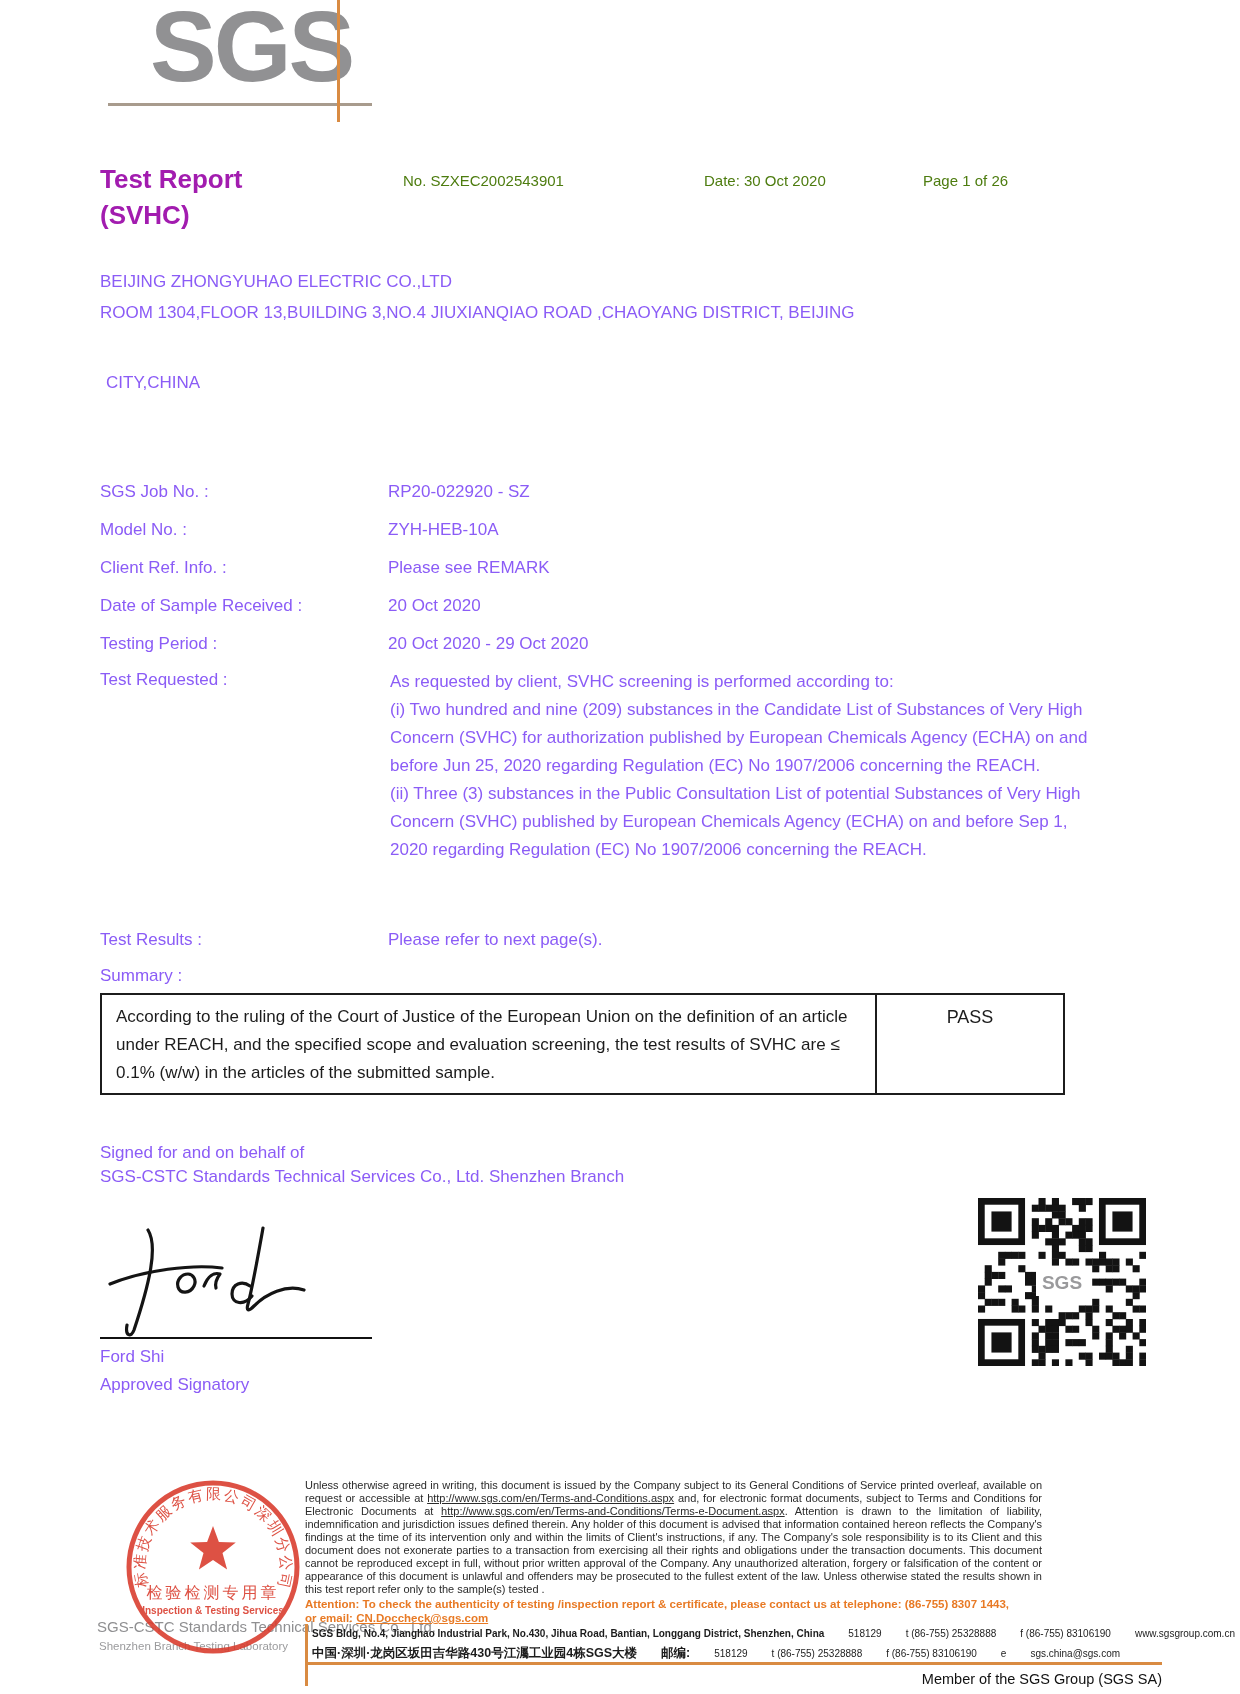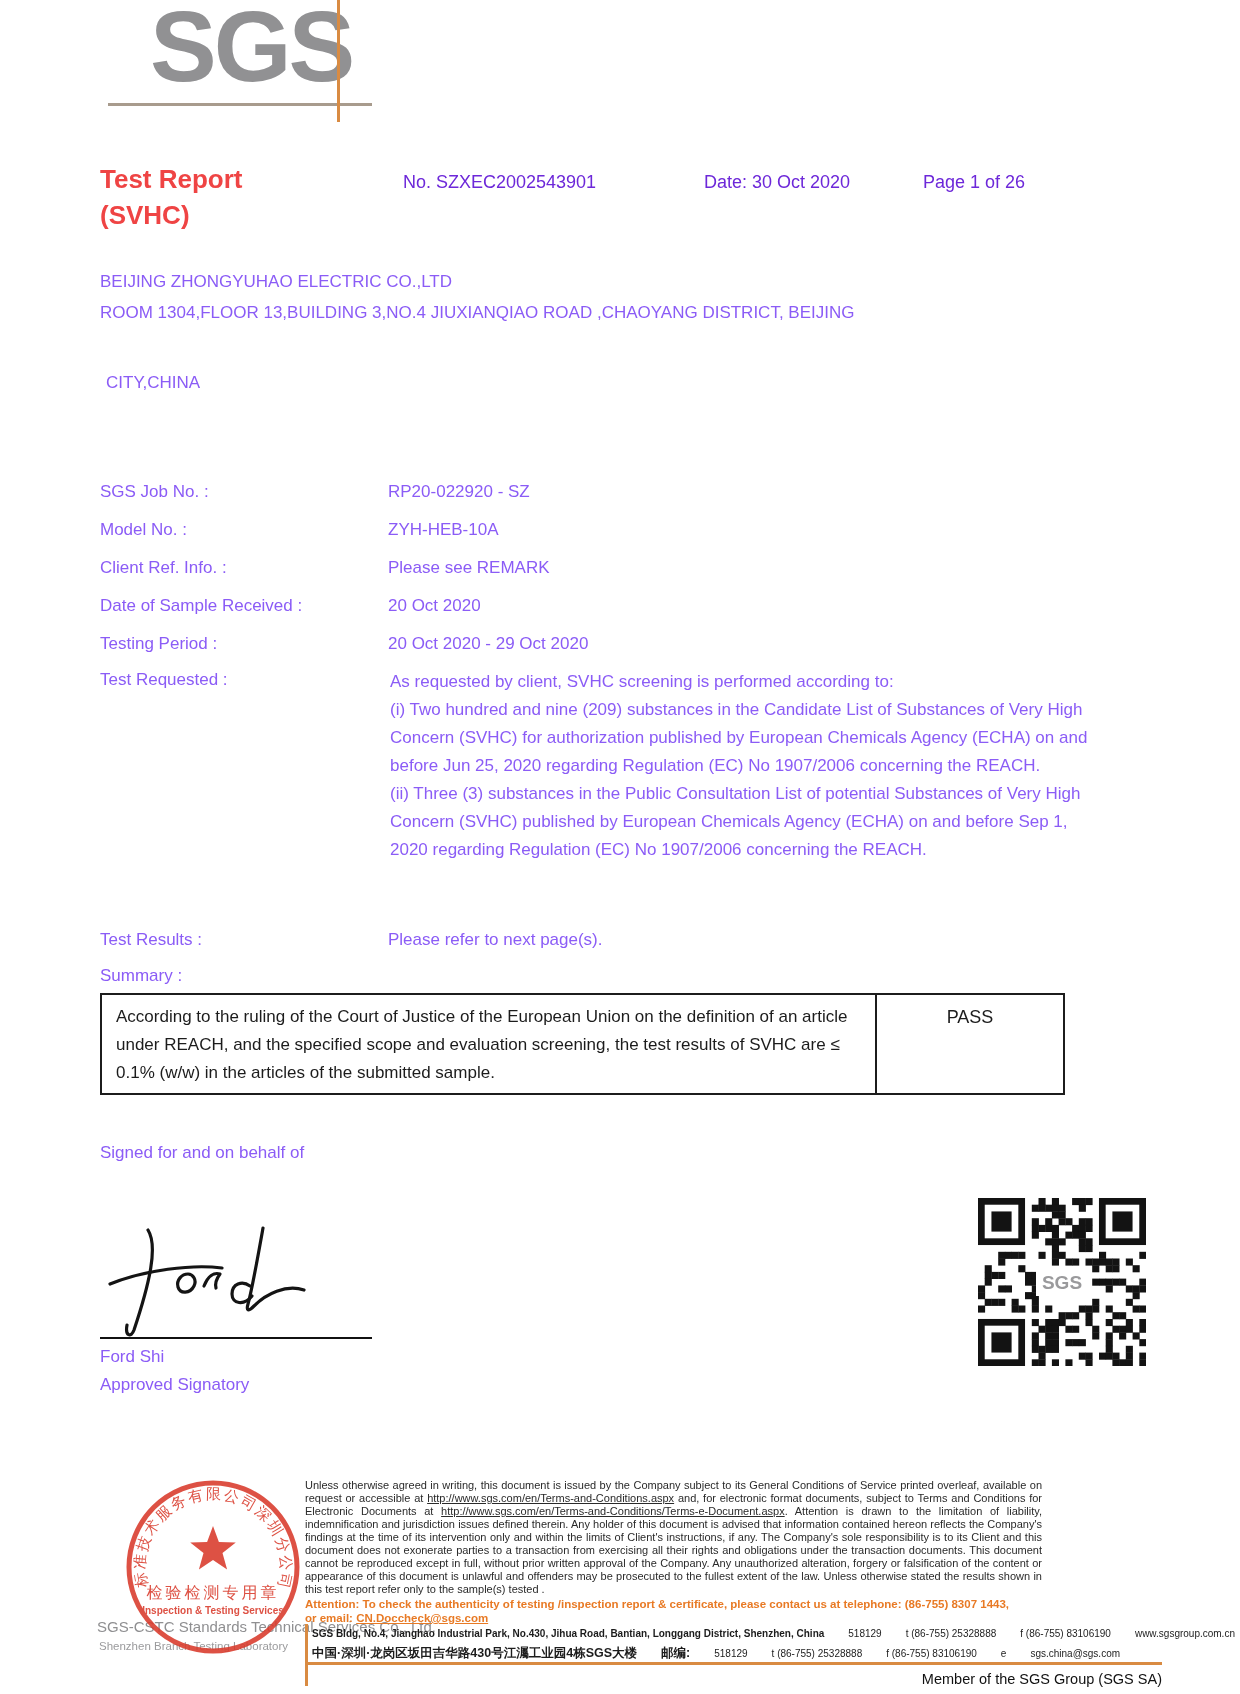--- a/index.html
+++ b/index.html
@@ -4,22 +4,22 @@
 <style>
   html,body{margin:0;padding:0;background:#ffffff;}
   .page{position:relative;width:1240px;height:1694px;background:#fff;overflow:hidden;
         font-family:"Liberation Sans", sans-serif;color:#1c1c1c;}
   .abs{position:absolute;}
   
   .logo{left:150px;top:-6px;font-size:100px;font-weight:bold;color:#919193;letter-spacing:-3px;line-height:1.05;}
   .logo-hline{left:108px;top:103px;width:264px;height:3px;background:#a89b8d;}
   .logo-vline{left:337px;top:0;width:3px;height:122px;background:#d98b42;}
   
-  .title{font-size:26px;font-weight:bold;color:#ef4444;}
-  .meta{font-size:18px;color:#6d28d9;}
+  .title{font-size:26px;font-weight:bold;color:#a21caf;}
+  .meta{font-size:15px;color:#4d7c0f;}
   .body-text{font-size:17px;color:#8b5cf6;}
   .field-label{left:100px;}
   .field-value{left:388px;}
   .para{width:700px;line-height:28px;}
   
   .summary-box{left:100px;top:993px;width:961px;height:98px;border:2px solid #1c1c1c;display:flex;}
   .summary-left{width:775px;border-right:2px solid #1c1c1c;padding:8px 14px;box-sizing:border-box;
                 font-size:17px;line-height:28px;}
   .summary-right{flex:1;display:flex;align-items:flex-start;justify-content:center;padding-top:12px;
                  font-size:18px;}
@@ -89,20 +89,21 @@
   <div class="abs body-text field-label" style="top:930px;">Test Results :</div>
   <div class="abs body-text field-value" style="top:930px;">Please refer to next page(s).</div>
 
   <div class="abs body-text" style="left:100px;top:966px;">Summary :</div>
   <div class="abs summary-box">
     <div class="summary-left">According to the ruling of the Court of Justice of the European Union on the definition of an article under REACH, and the specified scope and evaluation screening, the test results of SVHC are ≤ 0.1% (w/w) in the articles of the submitted sample.</div>
     <div class="summary-right">PASS</div>
   </div>
 
   <div class="abs body-text" style="left:100px;top:1143px;">Signed for and on behalf of</div>
+  <div class="abs body-text" style="left:100px;top:1167px;">SGS-CSTC Standards Technical Services Co., Ltd. Shenzhen Branch</div>
 
   <svg class="abs" style="left:100px;top:1212px;" width="230" height="130" viewBox="0 0 230 130">
     <g fill="none" stroke="#141414" stroke-width="3.2" stroke-linecap="round" stroke-linejoin="round">
       <path d="M 48,18 C 58,34 50,70 34,118 C 31,126 25,124 27,113"></path>
       <path d="M 10,72 C 45,58 92,52 122,56"></path>
       <path d="M 88,62 C 82,62 76,68 78,75 C 80,82 90,82 94,74 C 97,68 93,62 88,62"></path>
       <path d="M 104,74 C 108,64 114,60 120,62 C 117,66 115,72 116,76"></path>
       <path d="M 150,74 C 142,68 132,72 132,82 C 132,92 144,94 152,84"></path>
       <path d="M 163,16 C 158,44 152,78 148,92 C 146,99 148,100 154,94 C 166,82 186,72 204,78"></path>
     </g>

